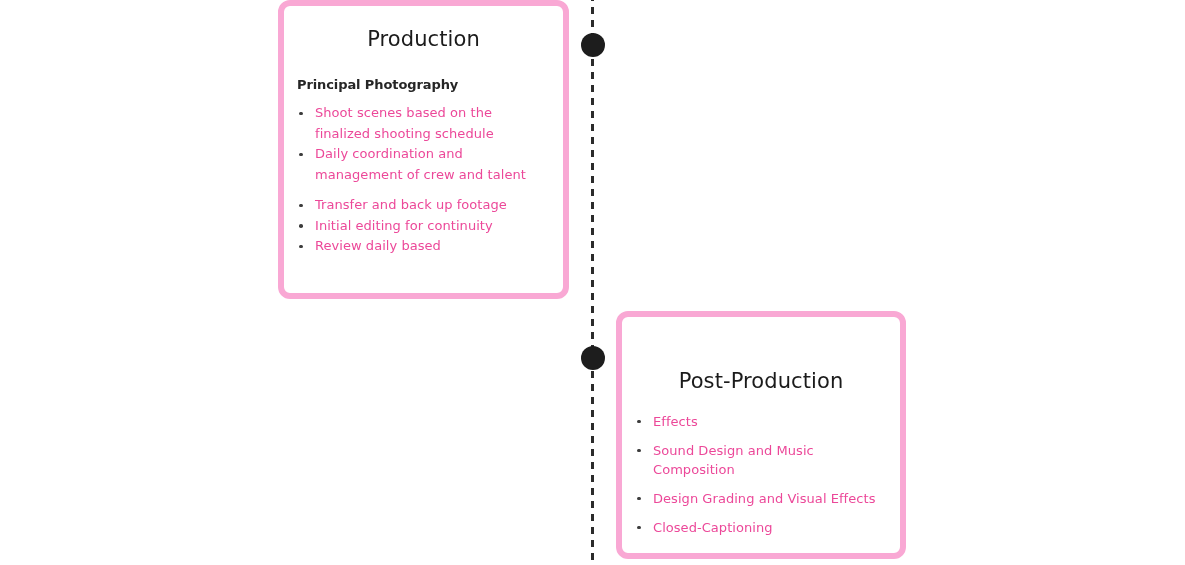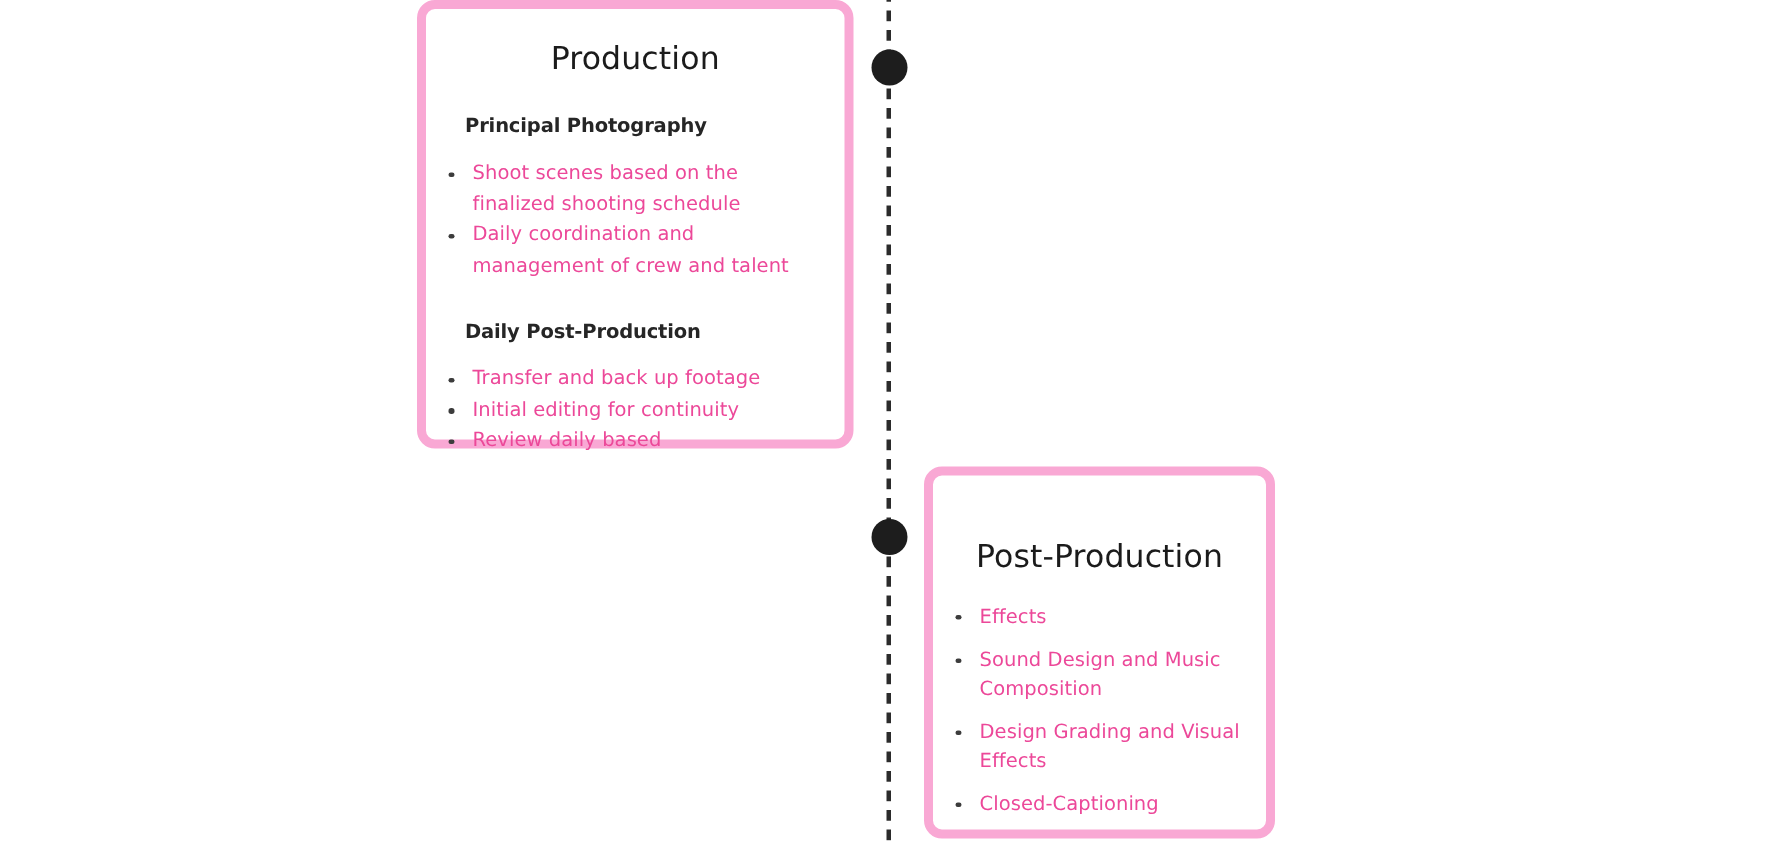--- a/index.html
+++ b/index.html
@@ -61,40 +61,40 @@
   .phase-card.card-production {
     left: 278px;
     top: 0px;
     width: 291px;
     height: 299px;
     padding: 14px 13px 10px 13px;
   }
   .phase-card.card-postproduction {
     left: 616px;
     top: 311px;
-    width: 234px;
+    width: 290px;
     height: 248px;
-    padding: 22px 13px 10px 13px;
+    padding: 32px 13px 10px 13px;
   }
 
   .card-title {
     margin: 0;
     padding: 0;
     text-align: center;
     font-weight: 400;
     font-size: 21px;
     line-height: 26px;
     color: #1b1b1b;
     letter-spacing: 0.1px;
   }
   .card-production .card-title { margin-top: 6px; }
   .card-postproduction .card-title { margin-top: 19px; }
 
   .section-heading {
-    margin: 13px;
+    margin: 0;
     padding: 0;
     font-weight: 700;
     font-size: 13px;
     line-height: 17px;
     color: #262626;
     letter-spacing: -0.1px;
   }
   .card-production .section-heading.first { margin-top: 24px; }
   .card-production .section-heading.second { margin-top: 25px; }
 
@@ -147,21 +147,20 @@
 
     <div class="card-title">Production</div>
 
     <div class="section-heading first">Principal Photography</div>
 
     <ul class="bullet-list tight">
       <li>Shoot scenes based on the finalized shooting schedule</li>
       <li>Daily coordination and management of crew and talent</li>
     </ul>
 
-    <div class="section-heading second">Daily Post-Production</div>
 
     <ul class="bullet-list tight">
       <li>Transfer and back up footage</li>
       <li>Initial editing for continuity</li>
       <li>Review daily based</li>
     </ul>
 
   </div>
 
   <div class="phase-card card-postproduction">

